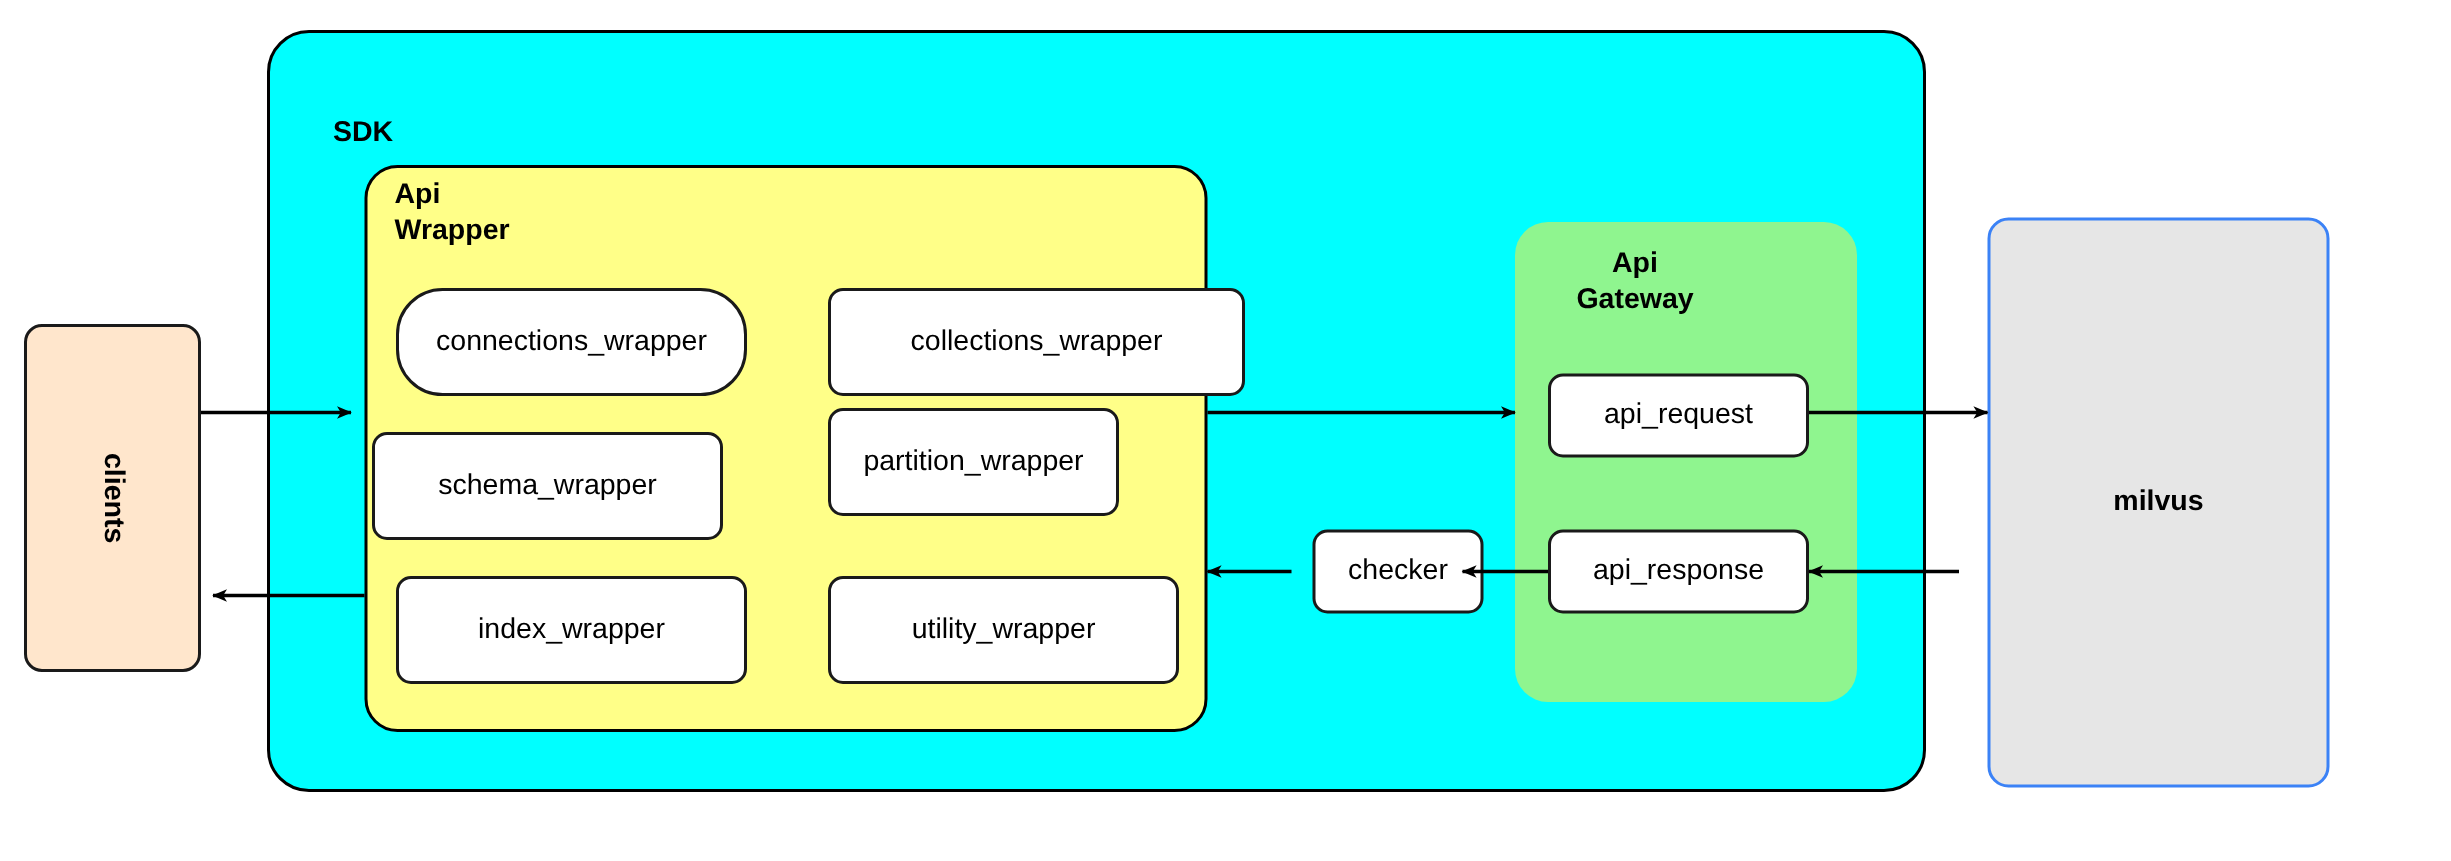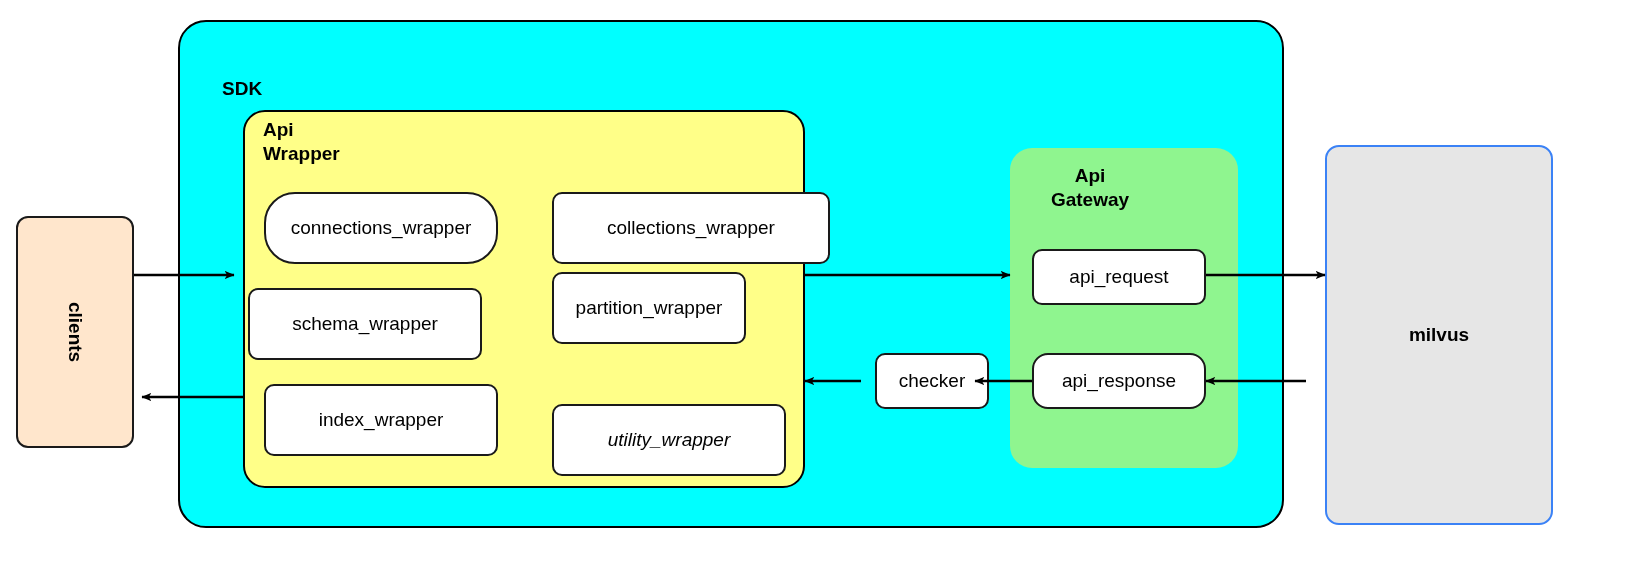--- a/index.html
+++ b/index.html
@@ -63,24 +63,24 @@
     justify-content: center;
     font-size: 19px;
     color: #000000;
     text-align: center;
   }
   #connections_wrapper { left: 264px; top: 192px;  width: 234px; height: 72px; border-radius: 31px; }
   #collections_wrapper { left: 552px; top: 192px;  width: 278px; height: 72px; }
   #schema_wrapper      { left: 248px; top: 288px;  width: 234px; height: 72px; }
   #partition_wrapper   { left: 552px; top: 272px;  width: 194px; height: 72px; border-radius: 10px; }
   #index_wrapper       { left: 264px; top: 384px;  width: 234px; height: 72px; text-align: right; }
-  #utility_wrapper     { left: 552px; top: 404px;  width: 234px; height: 72px; font-style: italic; }
+  #utility_wrapper     { left: 552px; top: 384px;  width: 234px; height: 72px; }
 
   #api_request  { left: 1032px; top: 249px; width: 174px; height: 56px; }
-  #api_response { left: 1032px; top: 353px; width: 174px; height: 56px; border-radius: 16px; }
+  #api_response { left: 1032px; top: 353px; width: 174px; height: 56px; }
 
   #checker { left: 861px; top: 353px; width: 114px; height: 56px; margin-left: 14px; }
 
   
   #clients-box {
     left: 16px; top: 216px; width: 118px; height: 232px;
     background: #ffe6cc;
     border: 2px solid #1a1a1a;
     border-radius: 12px;
     align-items: center;

